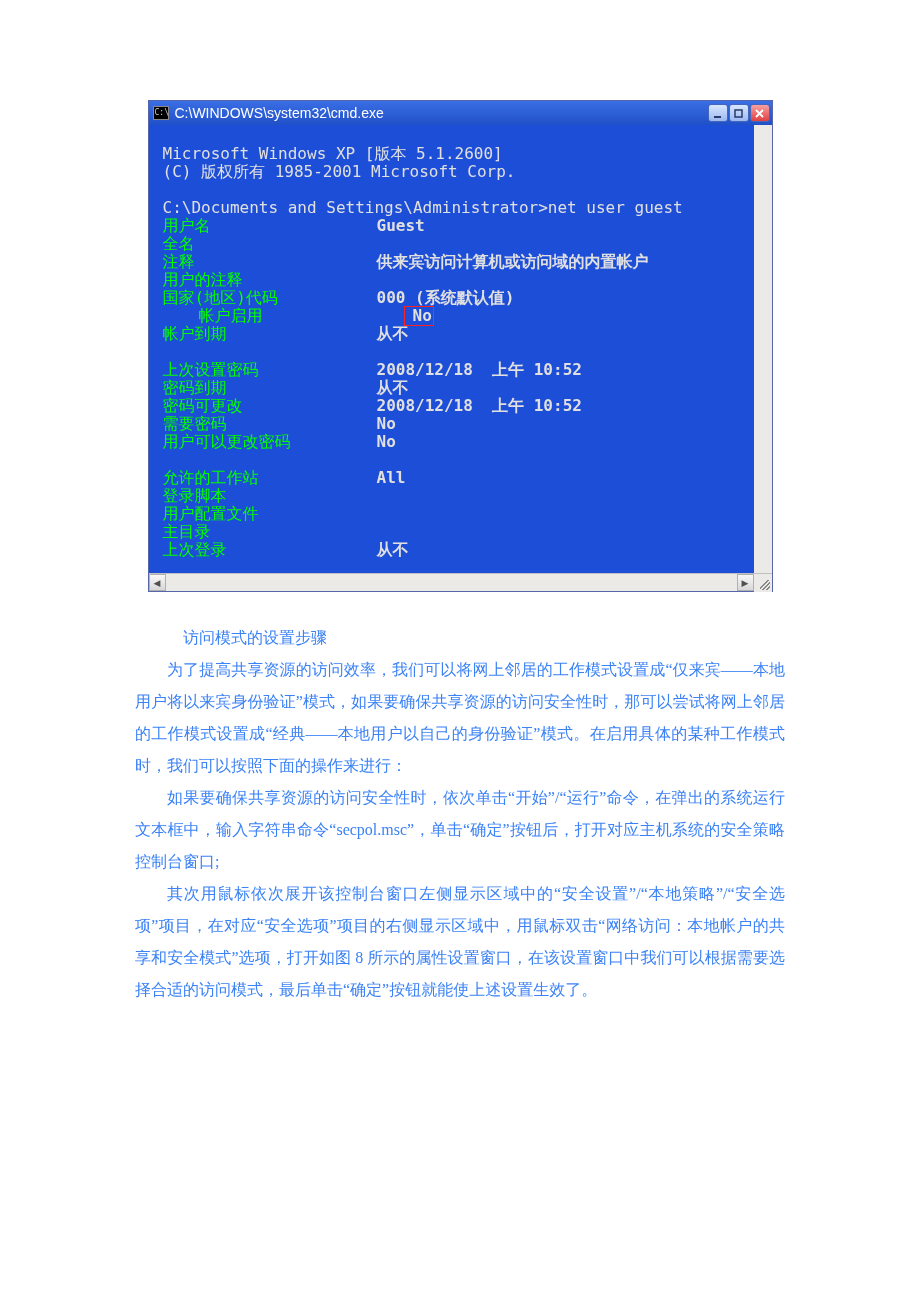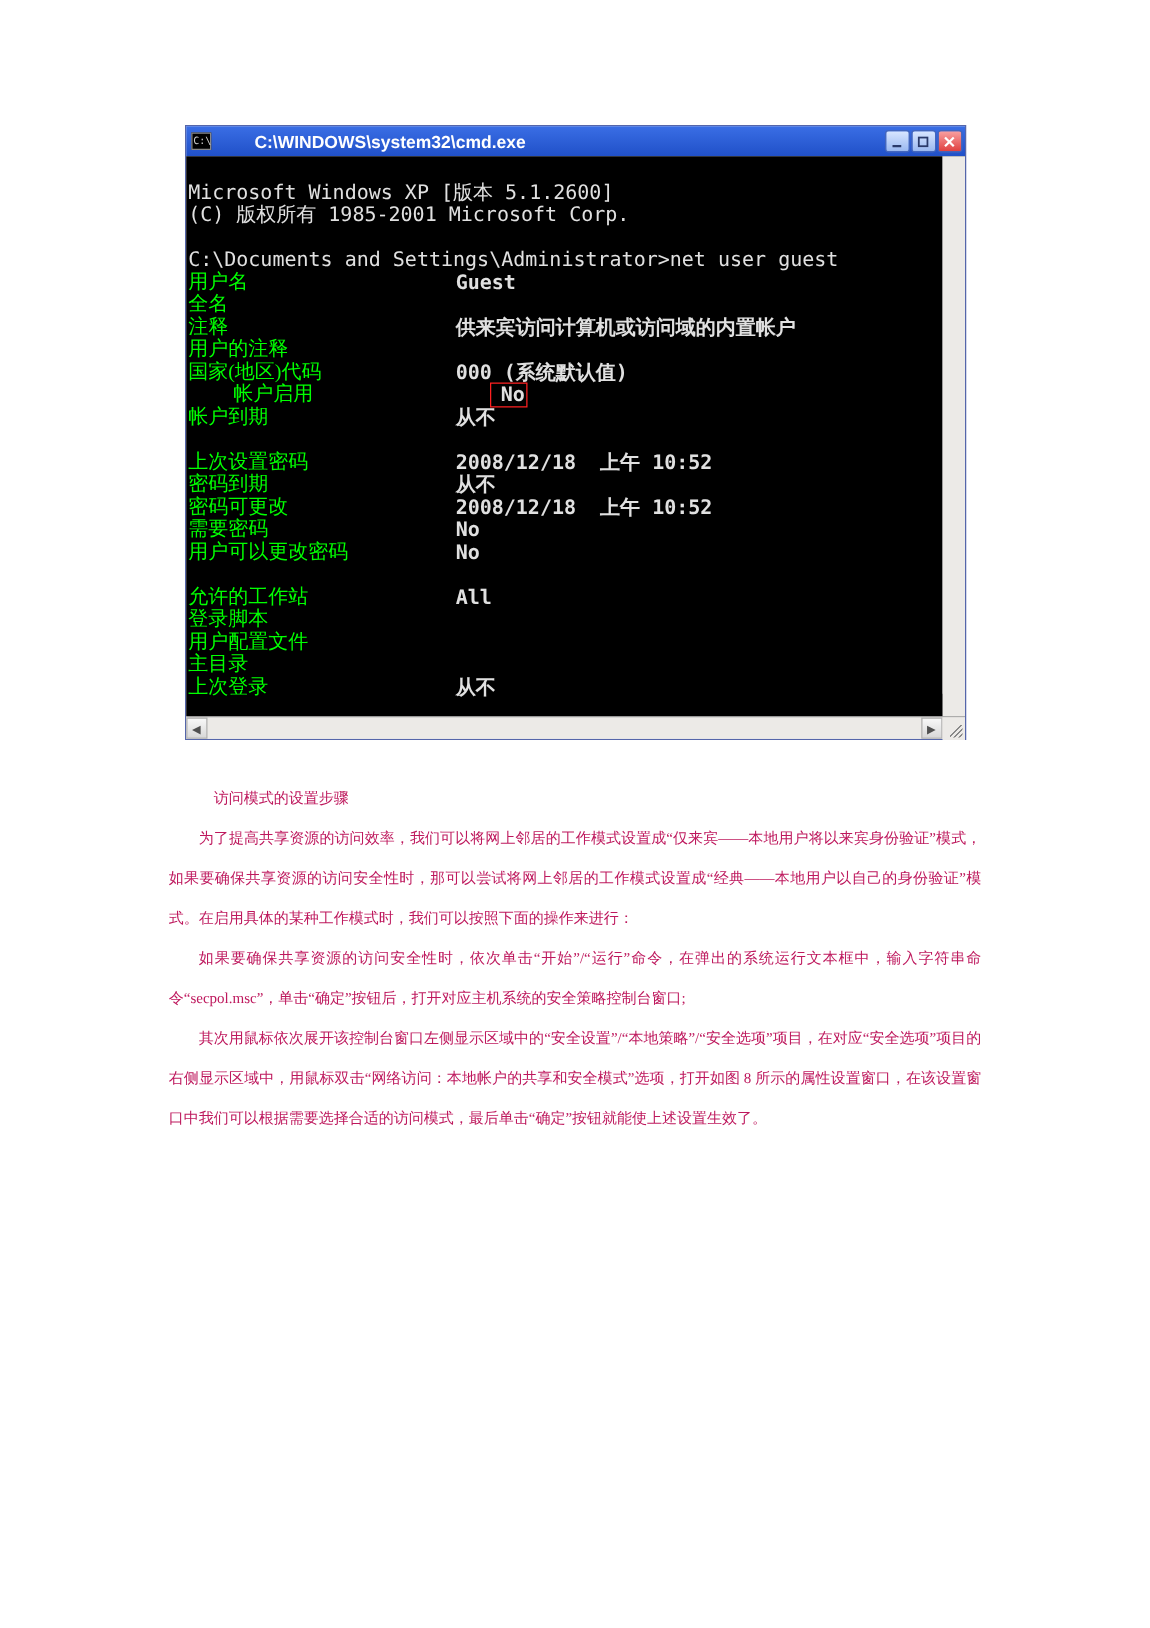--- a/index.html
+++ b/index.html
@@ -39,22 +39,21 @@
       font-size: 8px;
       color: #ccc;
       line-height: 12px;
       padding-left: 1px;
       font-family: monospace;
     }
     .title-text {
       color: #fff;
       font-family: "SimSun", sans-serif;
       font-size: 14px;
-      font-weight: bold;
-      margin-left: 29px;
+      font-weight: normal;
     }
     .title-buttons {
       display: flex;
       gap: 1px;
     }
     .title-btn {
       width: 20px;
       height: 18px;
       background: linear-gradient(to bottom, #d8e6ff, #9ab8f0);
       border: 1px solid #4466bb;
@@ -65,39 +64,38 @@
       font-size: 10px;
       font-family: sans-serif;
       font-weight: bold;
       color: #2a3a6a;
     }
     .title-btn.close {
       background: linear-gradient(to bottom, #f8a0a0, #e04040);
       color: #fff;
     }
     .console {
-      background: #000000;
+      background: #1d4ed8;
       color: #e0e0e0;
       font-family: "NSimSun", "SimSun", monospace;
       font-size: 16px;
       line-height: 18px;
-      padding: 2px 0 0 2px;
+      padding: 2px 0 0 14px;
       position: relative;
       height: 448px;
       overflow: hidden;
       white-space: pre;
       border-right: 18px solid #eceae7;
     }
     .console-line {
       display: flex;
     }
     .label-col {
       width: 214px;
       color: #00ff00;
-      font-family: Liberation Serif, serif;
     }
     .value-col {
       color: #e0e0e0;
       font-weight: bold;
     }
     .header-text {
       color: #e0e0e0;
     }
     .red-box {
       position: relative;
@@ -176,23 +174,23 @@
       position: absolute;
       right: 2px;
       bottom: 2px;
       width: 10px;
       height: 10px;
       background-image: 
         linear-gradient(135deg, transparent 40%, #888 40%, #888 50%, transparent 50%, transparent 60%, #888 60%, #888 70%, transparent 70%, transparent 80%, #888 80%, #888 90%, transparent 90%);
     }
     .article {
       margin: 0 85px;
-      font-size: 12px;
+      font-size: 16px;
       line-height: 32px;
-      color: #be185d;
+      color: #3b82f6;
     }
     .article p {
       text-indent: 2em;
       text-align: justify;
     }
     .article .section-title {
       text-indent: 3em;
       margin-top: 4px;
     }
   </style>

